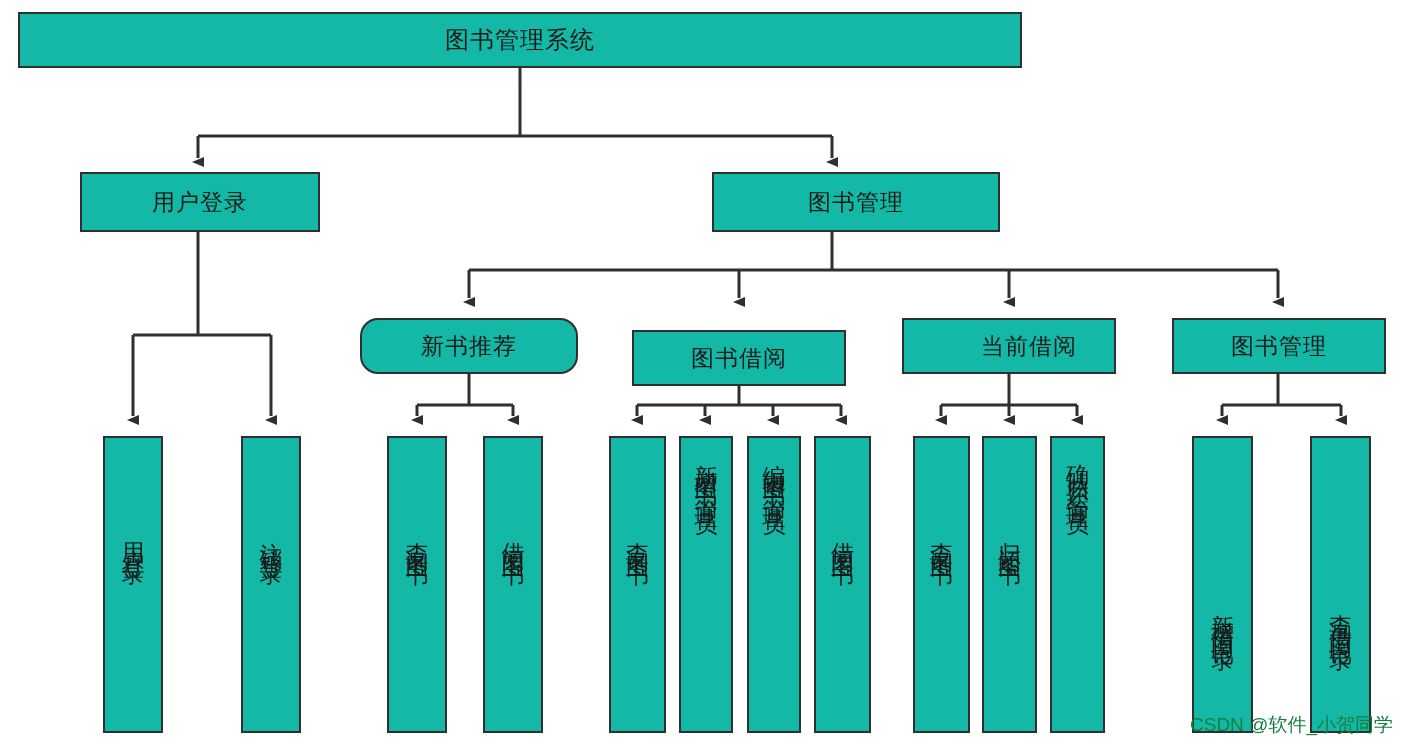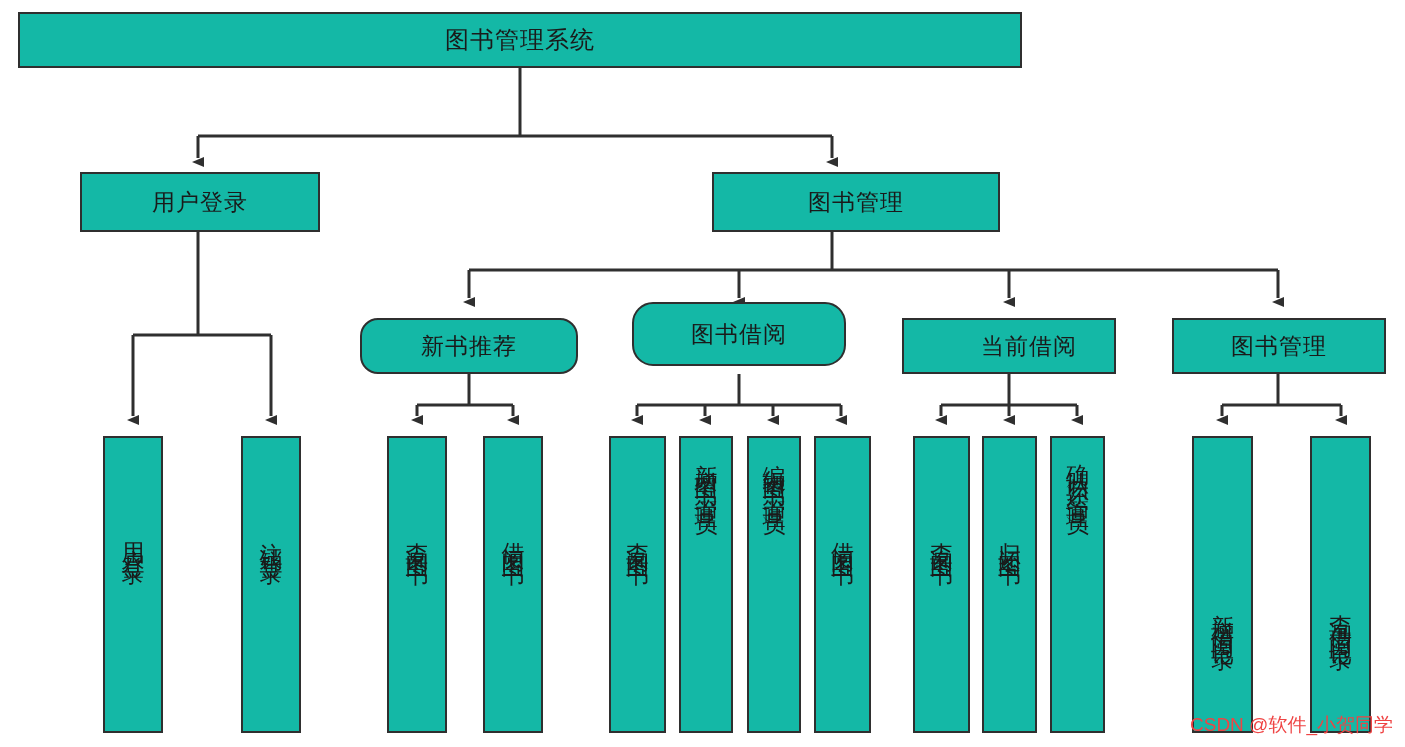--- a/index.html
+++ b/index.html
@@ -69,21 +69,21 @@
     margin-top: 78px;
   }
   .node.vert.midlow .node-label {
     margin-top: 150px;
   }
   .watermark {
     position: absolute;
     left: 1190px;
     top: 712px;
     font-size: 19px;
-    color: #ef4444;
+    color: #15803d;
     white-space: nowrap;
     z-index: 3;
   }
 </style>
 </head>
 <body>
 
 <div id="canvas">
 
   <svg class="edges" viewBox="0 0 1405 747" xmlns="http://www.w3.org/2000/svg">
@@ -145,21 +145,21 @@
   </div>
 
   <div class="node horiz" style="left:712px; top:172px; width:288px; height:60px;justify-content:center;">
     <span class="node-label">图书管理</span>
   </div>
 
   <div class="node horiz" style="left:360px; top:318px; width:218px; height:56px;border-radius:18px;">
     <span class="node-label">新书推荐</span>
   </div>
 
-  <div class="node horiz" style="left:632px; top:302px; width:214px; height:64px;border-radius:21px;">
+  <div class="node horiz" style="left:632px; top:330px; width:214px; height:56px;">
     <span class="node-label">图书借阅</span>
   </div>
 
   <div class="node horiz" style="left:902px; top:318px; width:214px; height:56px;padding-left:40px;">
     <span class="node-label">当前借阅</span>
   </div>
 
   <div class="node horiz" style="left:1172px; top:318px; width:214px; height:56px;">
     <span class="node-label">图书管理</span>
   </div>

